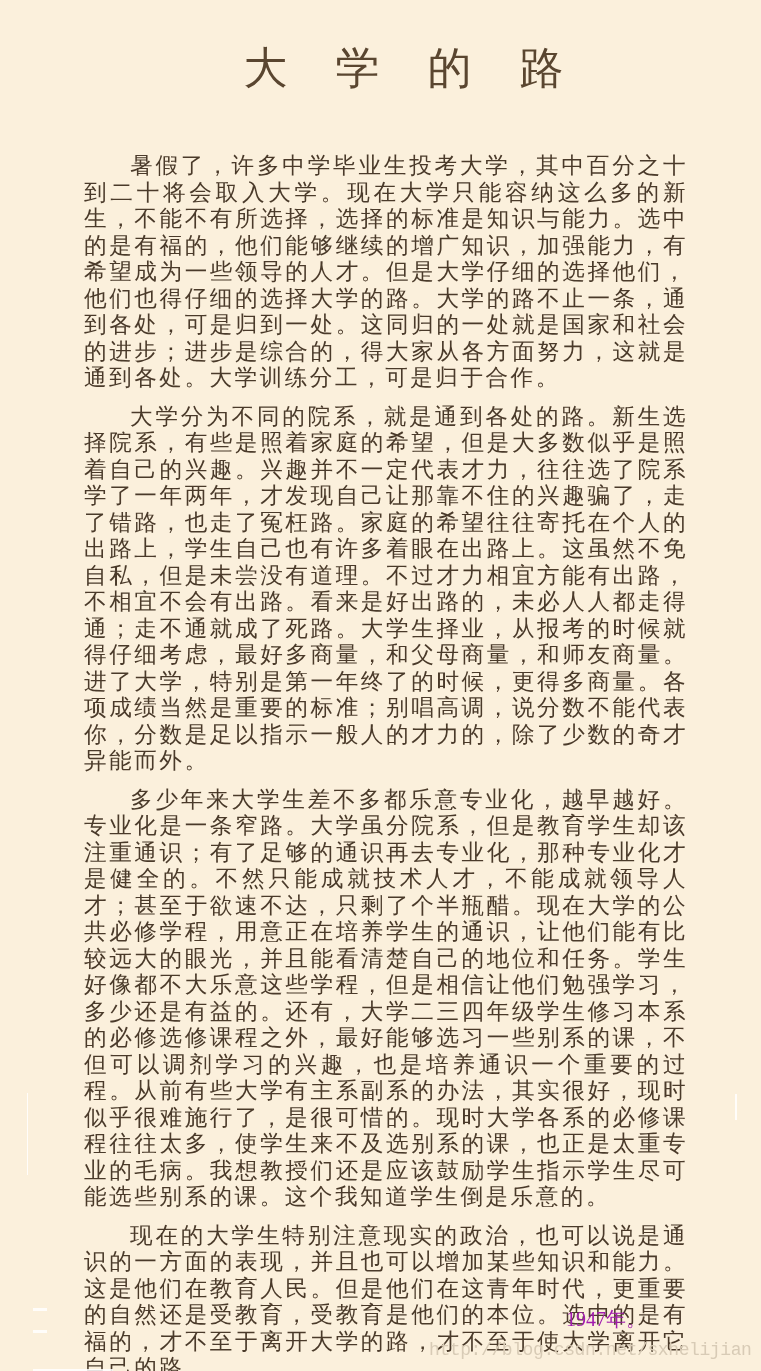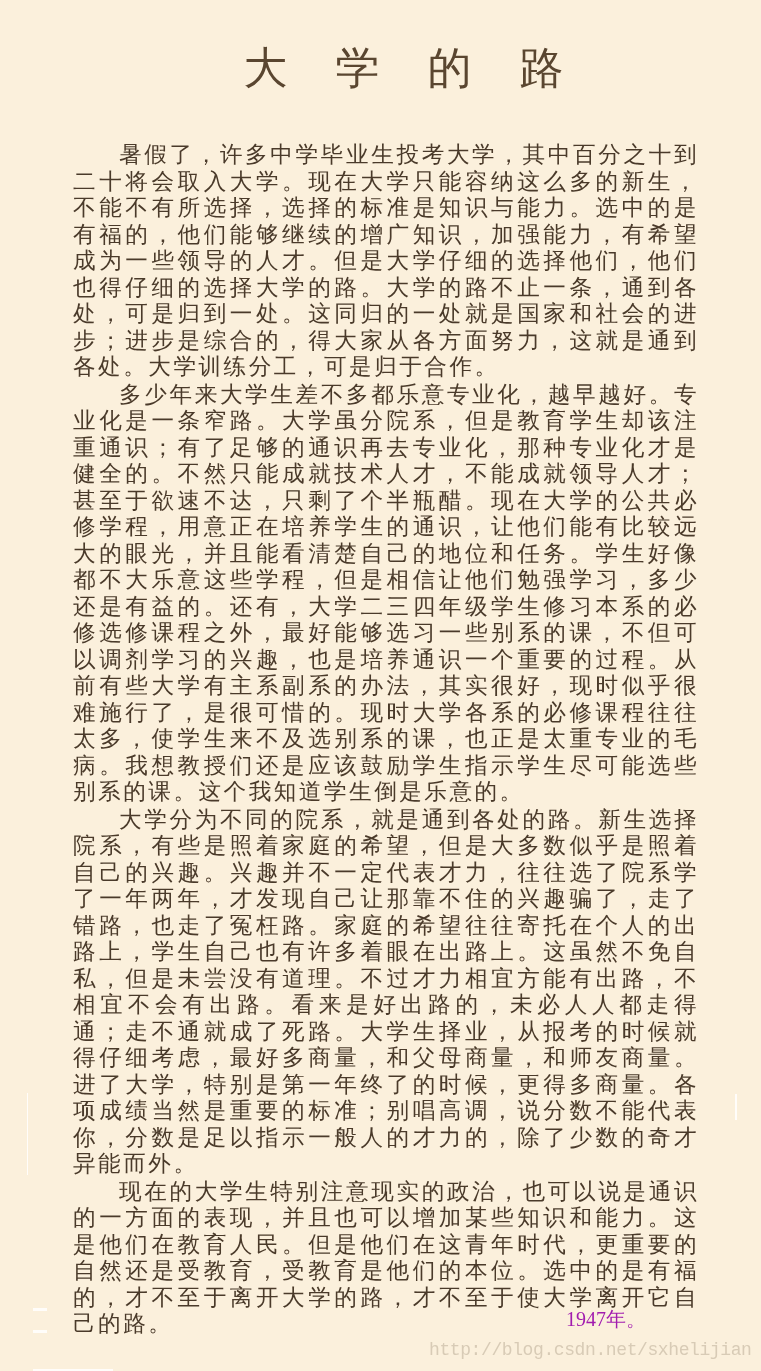--- a/index.html
+++ b/index.html
@@ -28,21 +28,21 @@
     color: #5a4630;
     font-family: "DejaVu Serif", "Liberation Serif", serif;
   }
   .article {
     position: absolute;
     top: 140px;
     left: 72px;
     width: 628px;
   }
   .para {
-    margin: 1px;
+    margin: 12px;
     font-size: 22.6px;
     line-height: 26.5px;
     text-indent: 46px;
     letter-spacing: 2.5px;
     text-align: justify;
     word-break: break-all;
     font-family: "DejaVu Sans", "Liberation Sans", sans-serif;
     color: #4a3a2a;
   }
   .date {
@@ -68,22 +68,22 @@
     opacity: 0.85;
   }
 </style>
 </head>
 <body>
 
 <h1 class="title" style="margin:0;font-weight:normal;padding-left:23px;">大学的路</h1>
 
 <div class="article">
   <p class="para">暑假了，许多中学毕业生投考大学，其中百分之十到二十将会取入大学。现在大学只能容纳这么多的新生，不能不有所选择，选择的标准是知识与能力。选中的是有福的，他们能够继续的增广知识，加强能力，有希望成为一些领导的人才。但是大学仔细的选择他们，他们也得仔细的选择大学的路。大学的路不止一条，通到各处，可是归到一处。这同归的一处就是国家和社会的进步；进步是综合的，得大家从各方面努力，这就是通到各处。大学训练分工，可是归于合作。</p>
+  <p class="para">大学分为不同的院系，就是通到各处的路。新生选择院系，有些是照着家庭的希望，但是大多数似乎是照着自己的兴趣。兴趣并不一定代表才力，往往选了院系学了一年两年，才发现自己让那靠不住的兴趣骗了，走了错路，也走了冤枉路。家庭的希望往往寄托在个人的出路上，学生自己也有许多着眼在出路上。这虽然不免自私，但是未尝没有道理。不过才力相宜方能有出路，不相宜不会有出路。看来是好出路的，未必人人都走得通；走不通就成了死路。大学生择业，从报考的时候就得仔细考虑，最好多商量，和父母商量，和师友商量。进了大学，特别是第一年终了的时候，更得多商量。各项成绩当然是重要的标准；别唱高调，说分数不能代表你，分数是足以指示一般人的才力的，除了少数的奇才异能而外。</p>
   <p class="para">多少年来大学生差不多都乐意专业化，越早越好。专业化是一条窄路。大学虽分院系，但是教育学生却该注重通识；有了足够的通识再去专业化，那种专业化才是健全的。不然只能成就技术人才，不能成就领导人才；甚至于欲速不达，只剩了个半瓶醋。现在大学的公共必修学程，用意正在培养学生的通识，让他们能有比较远大的眼光，并且能看清楚自己的地位和任务。学生好像都不大乐意这些学程，但是相信让他们勉强学习，多少还是有益的。还有，大学二三四年级学生修习本系的必修选修课程之外，最好能够选习一些别系的课，不但可以调剂学习的兴趣，也是培养通识一个重要的过程。从前有些大学有主系副系的办法，其实很好，现时似乎很难施行了，是很可惜的。现时大学各系的必修课程往往太多，使学生来不及选别系的课，也正是太重专业的毛病。我想教授们还是应该鼓励学生指示学生尽可能选些别系的课。这个我知道学生倒是乐意的。</p>
-  <p class="para">大学分为不同的院系，就是通到各处的路。新生选择院系，有些是照着家庭的希望，但是大多数似乎是照着自己的兴趣。兴趣并不一定代表才力，往往选了院系学了一年两年，才发现自己让那靠不住的兴趣骗了，走了错路，也走了冤枉路。家庭的希望往往寄托在个人的出路上，学生自己也有许多着眼在出路上。这虽然不免自私，但是未尝没有道理。不过才力相宜方能有出路，不相宜不会有出路。看来是好出路的，未必人人都走得通；走不通就成了死路。大学生择业，从报考的时候就得仔细考虑，最好多商量，和父母商量，和师友商量。进了大学，特别是第一年终了的时候，更得多商量。各项成绩当然是重要的标准；别唱高调，说分数不能代表你，分数是足以指示一般人的才力的，除了少数的奇才异能而外。</p>
   <p class="para">现在的大学生特别注意现实的政治，也可以说是通识的一方面的表现，并且也可以增加某些知识和能力。这是他们在教育人民。但是他们在这青年时代，更重要的自然还是受教育，受教育是他们的本位。选中的是有福的，才不至于离开大学的路，才不至于使大学离开它自己的路。</p>
 </div>
 
 <div class="date">1947年。</div>
 <div class="watermark">http://blog.csdn.net/sxhelijian</div>
 
 <div class="edge-mark" style="left:27px;top:1093px;width:1px;height:82px;"></div>
 <div class="edge-mark" style="left:735px;top:1094px;width:2px;height:26px;"></div>
 <div class="edge-mark" style="left:33px;top:1308px;width:14px;height:3px;"></div>
 <div class="edge-mark" style="left:33px;top:1330px;width:14px;height:3px;"></div>

